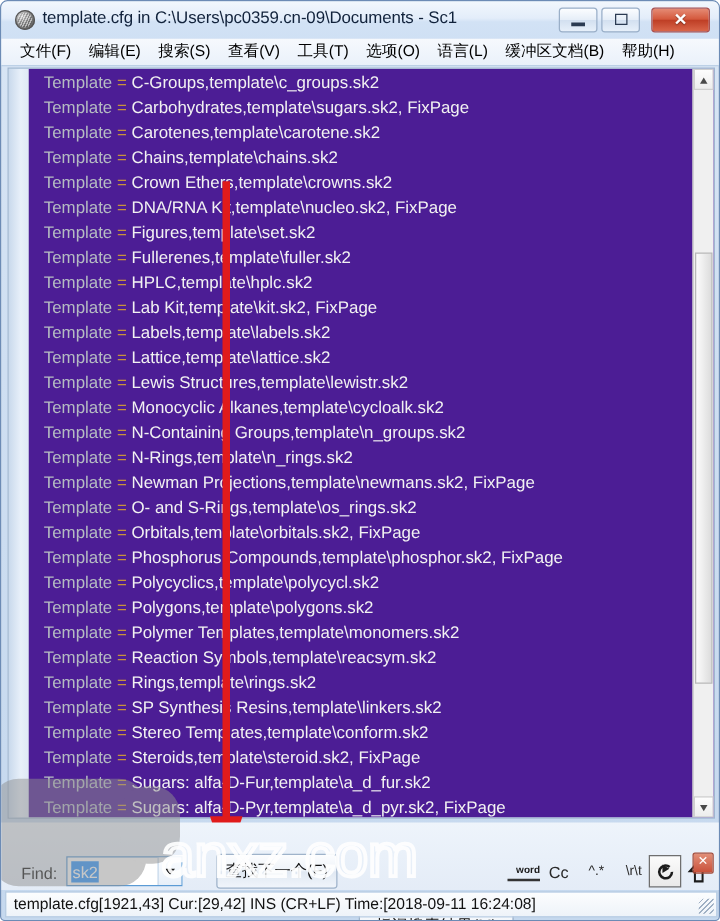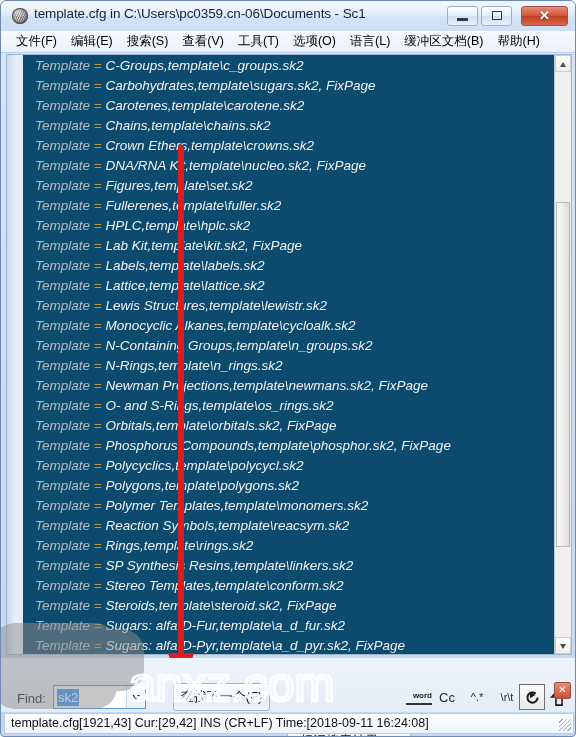--- a/index.html
+++ b/index.html
@@ -132,23 +132,22 @@
     height: 601px;
     background: #dce8f6;
     border: 1px solid #9fb6d0;
     box-sizing: border-box;
     overflow: hidden;
   }
   #editor-inner {
     position: absolute;
     left: 16px; top: 0px;
     right: 0; bottom: 0;
-    background: #0c4a6e;
+    background: #4c1d95;
     overflow: hidden;
-    font-style: italic;
   }
   #code {
     position: absolute;
     left: 12px; top: 1px;
     right: 0;
     white-space: pre;
     font-family: "Liberation Sans", sans-serif;
     font-size: 13.5px;
     line-height: 20px;
     color: #e8e8e8;
@@ -359,21 +358,21 @@
     pointer-events: none;
   }
 </style>
 </head>
 <body>
 
 <div id="window">
 
   <div id="titlebar">
     <div id="app-icon"></div>
-    <div id="title-text">template.cfg in C:\Users\pc0359.cn-06\Documents - Sc1</div>
+    <div id="title-text">template.cfg in C:\Users\pc0359.cn-09\Documents - Sc1</div>
 
     <div class="caption-btn" id="btn-min">
       <span class="glyph"></span>
     </div>
     <div class="caption-btn" id="btn-max">
       <span class="glyph"></span>
     </div>
     <div class="caption-btn" id="btn-close">
       <span class="glyph">✕</span>
     </div>

